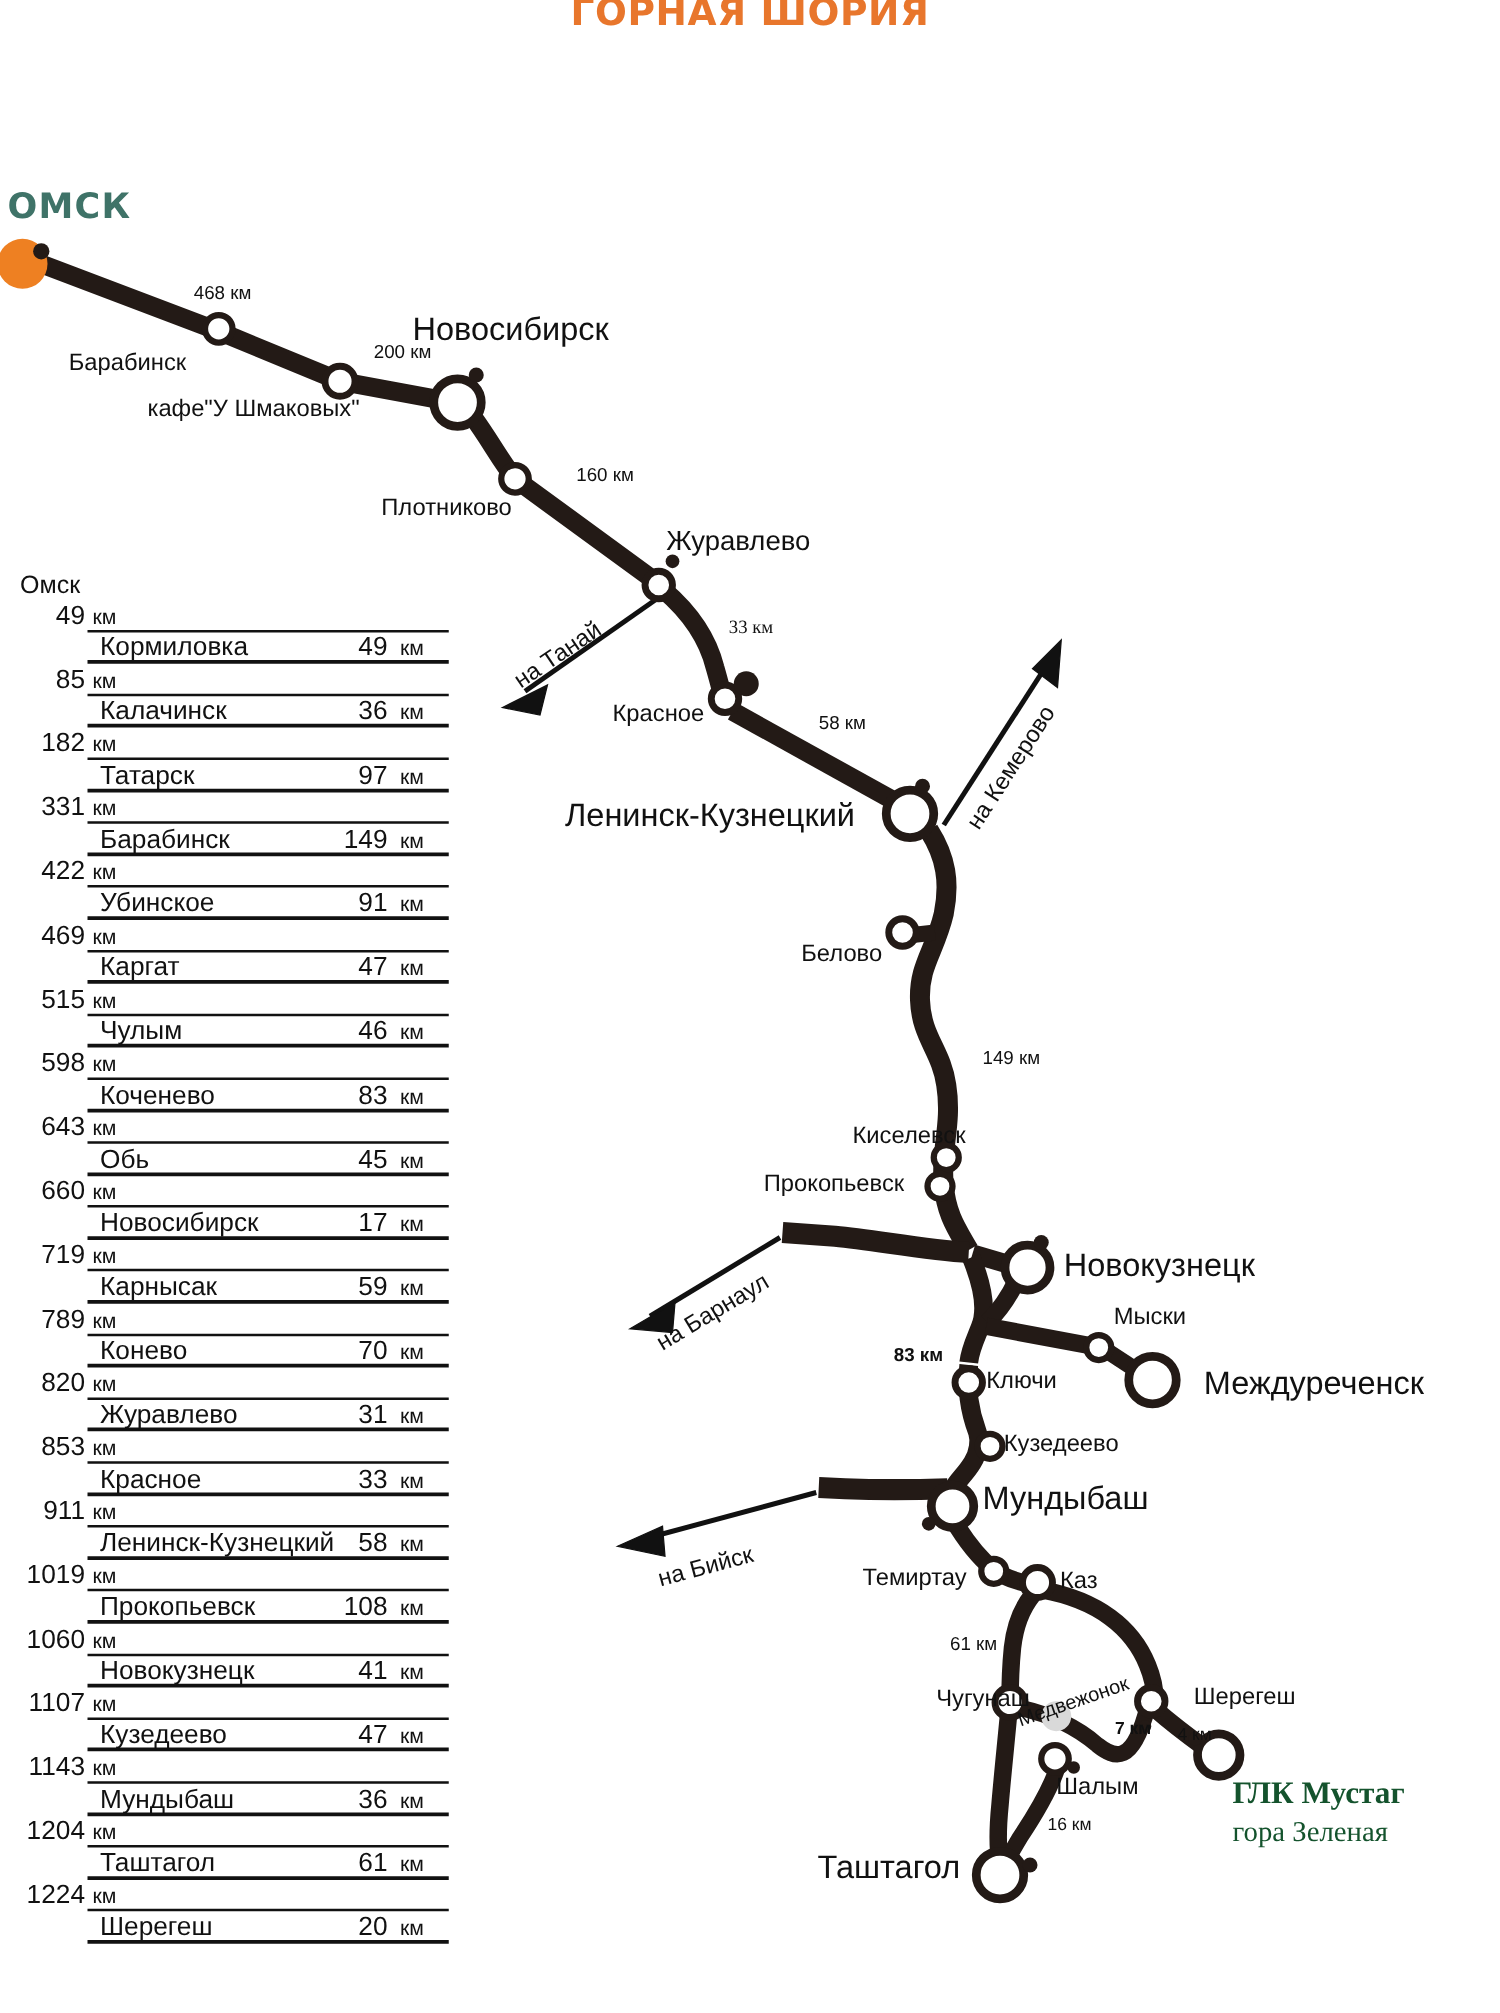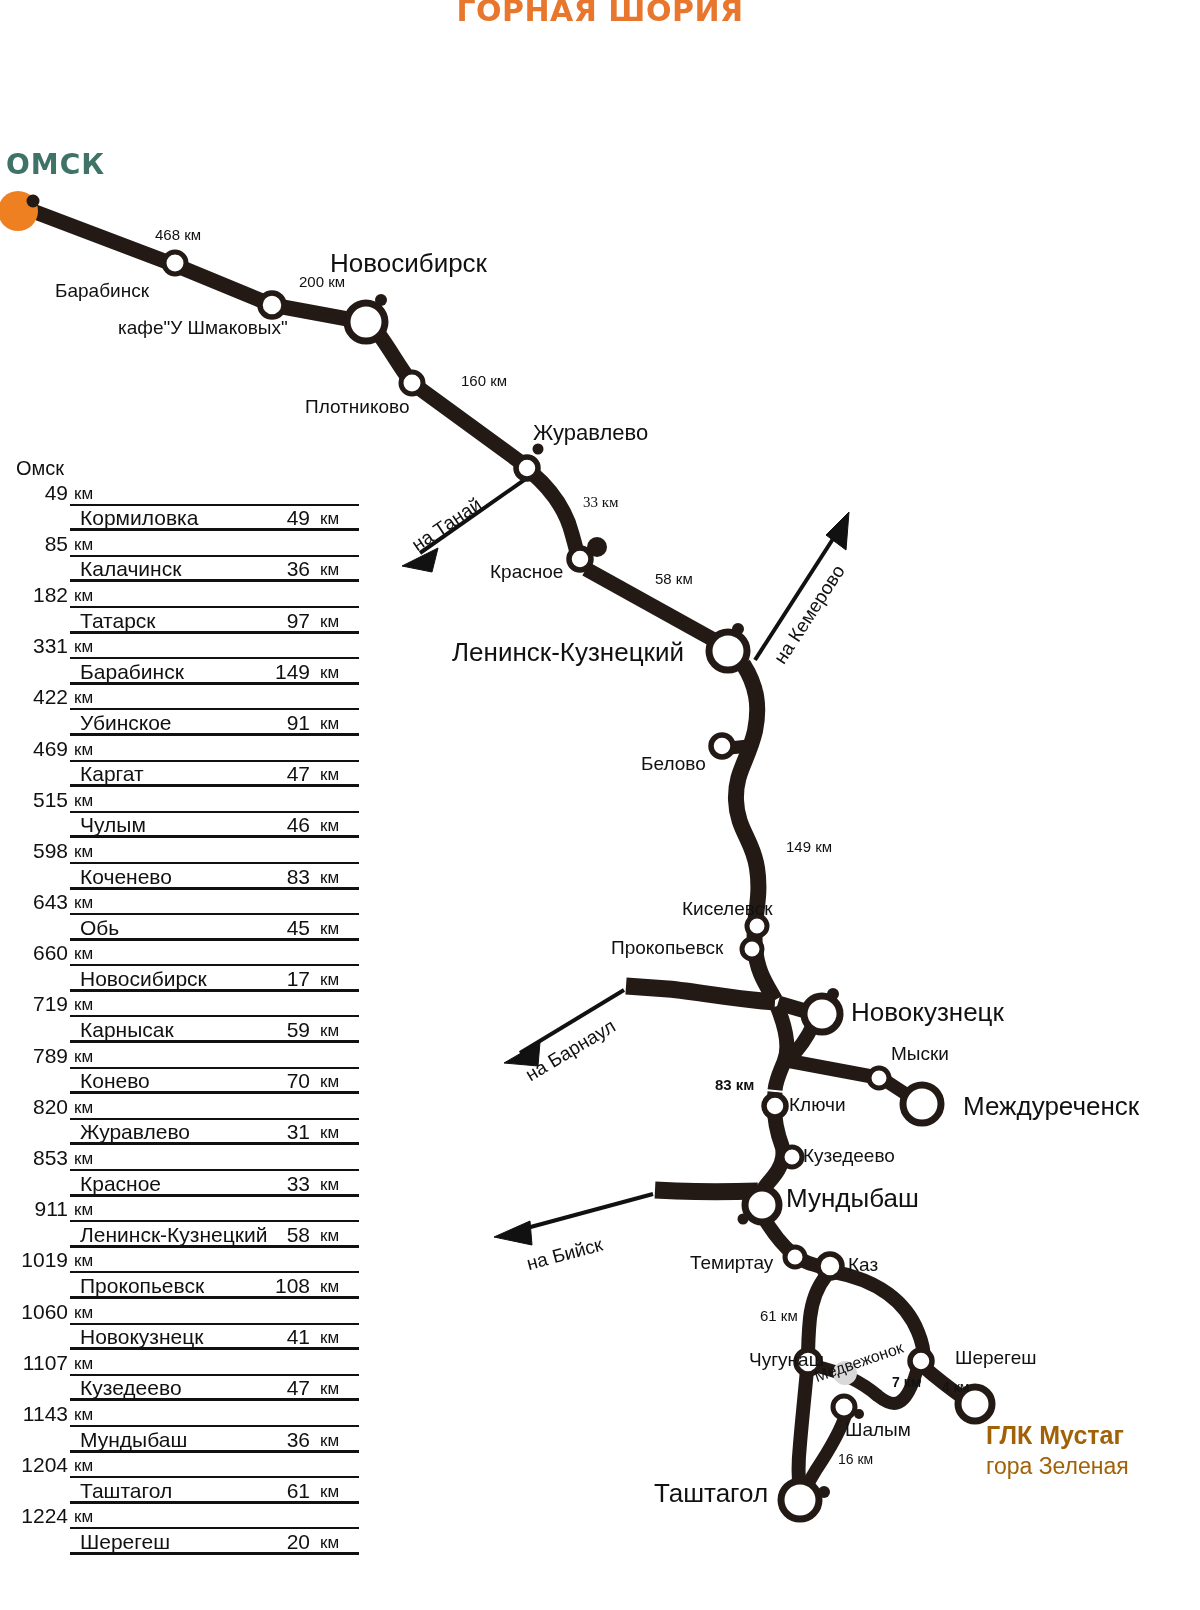--- a/index.html
+++ b/index.html
@@ -40,22 +40,22 @@
   .mlabel {
     position:absolute; color:#111; white-space:nowrap;
     font-family:"Liberation Sans","DejaVu Sans",sans-serif;
   }
   .city-lg { font-size:26px; }
   .city-md { font-size:22px; }
   .city-sm { font-size:19px; }
   .dist    { font-size:15px; }
   .dist-sm { font-size:14px; }
   .glk {
-    position:absolute; color:#a16207; font-weight:bold;
-    font-family:Liberation Sans, sans-serif;
+    position:absolute; color:#14532d; font-weight:bold;
+    font-family:Liberation Serif, serif;
     white-space:nowrap;
   }
   .glk-1 { font-size:25px; }
   .glk-2 { font-size:23px; font-weight:normal; }
 
   .rot { transform-origin: left bottom; }
 
   
   .table-wrap { position:absolute; left:0; top:456px; width:365px; }
   .tbl-head {

